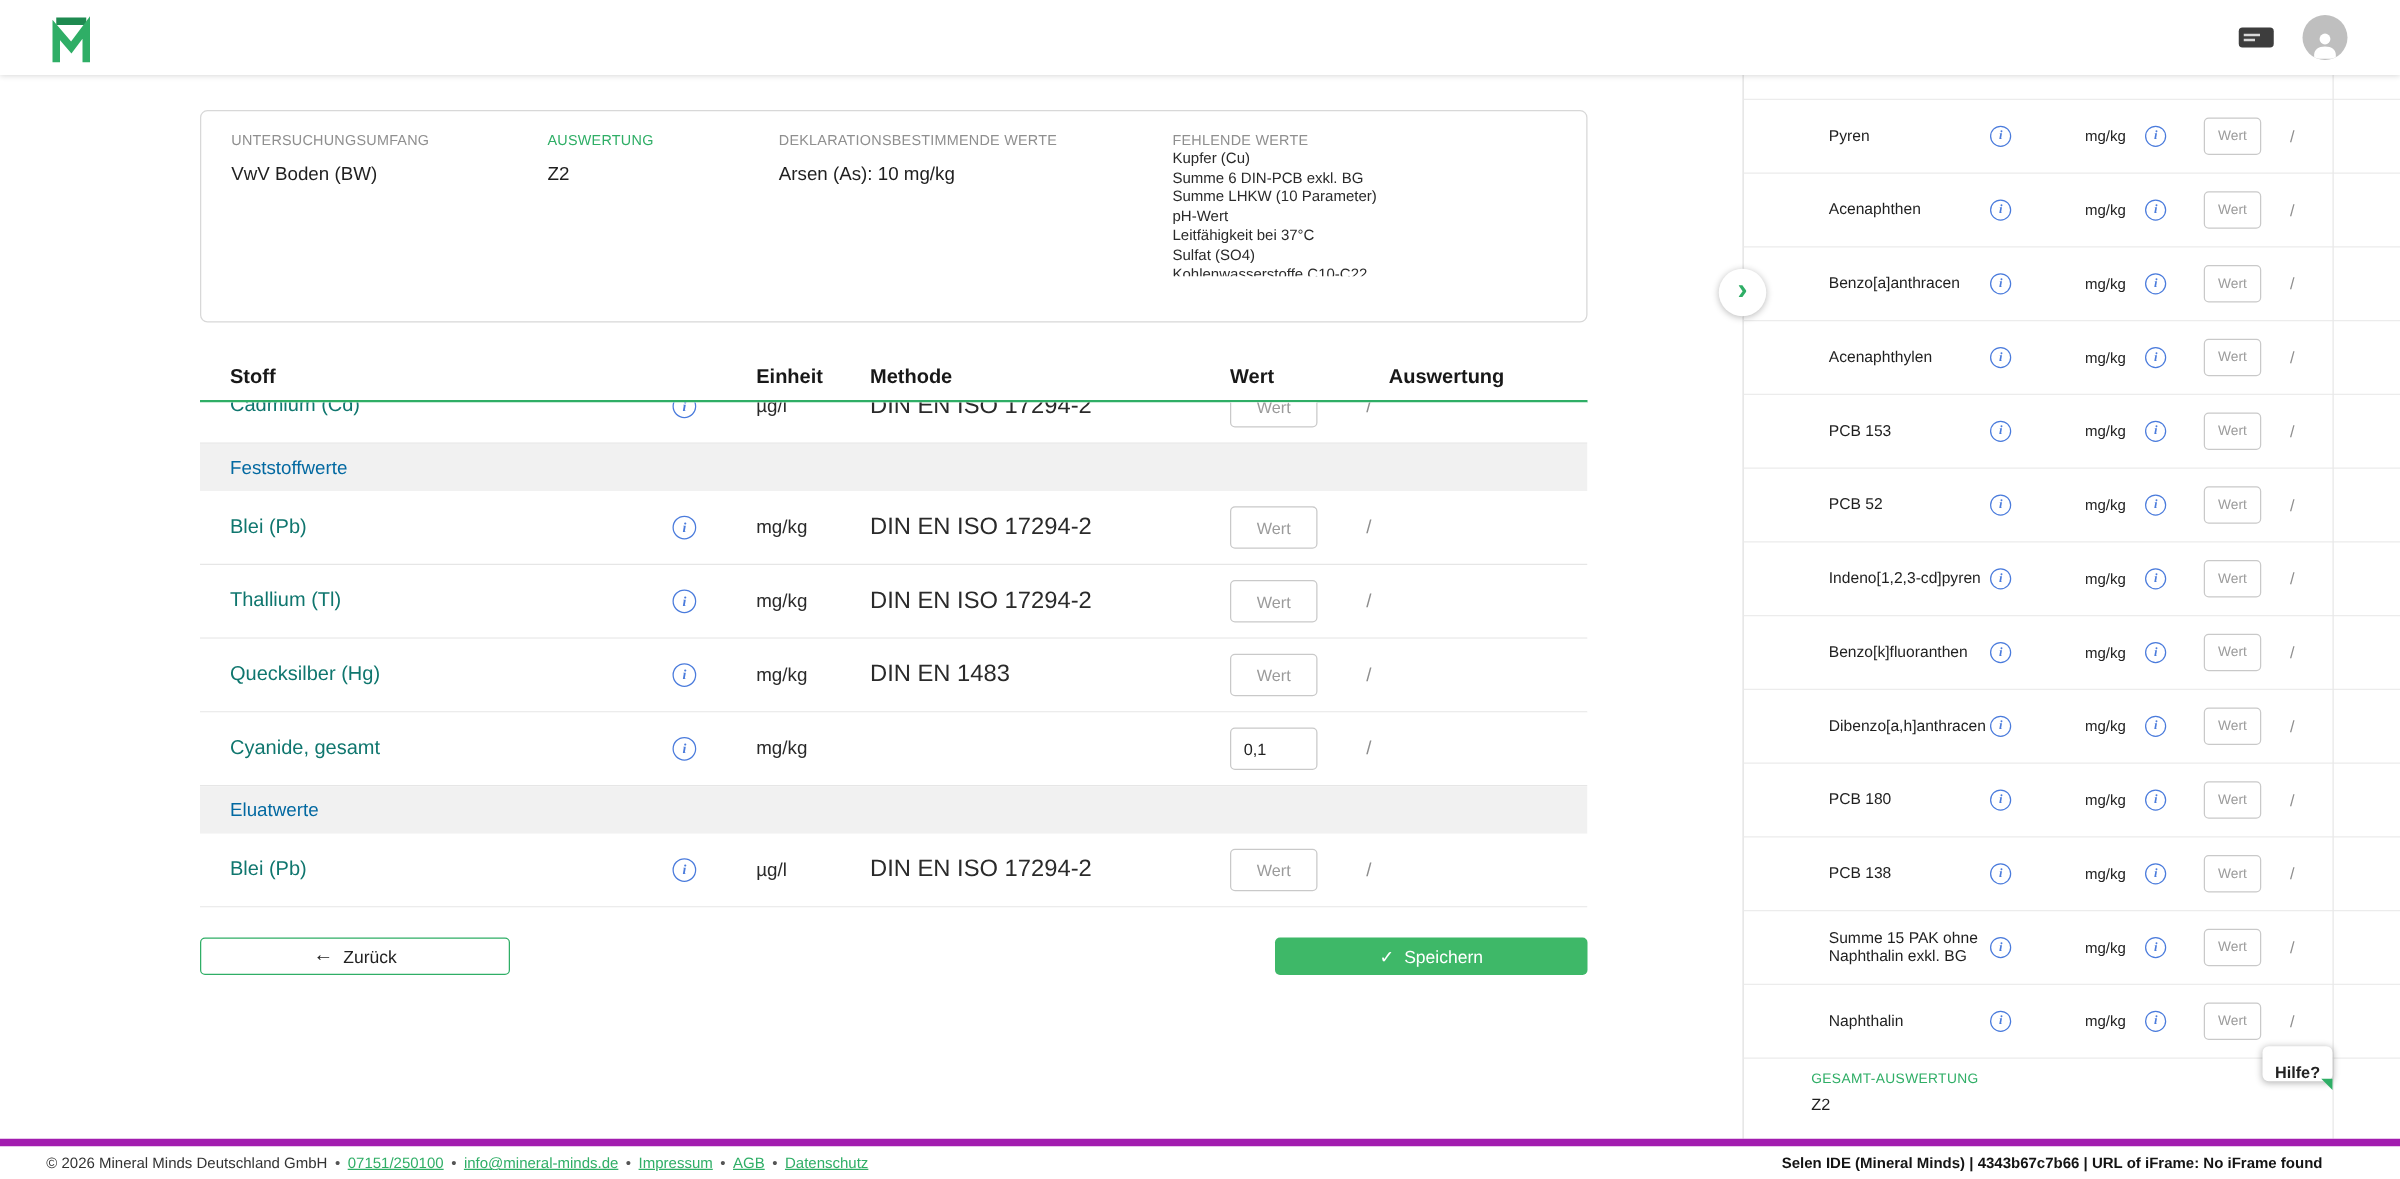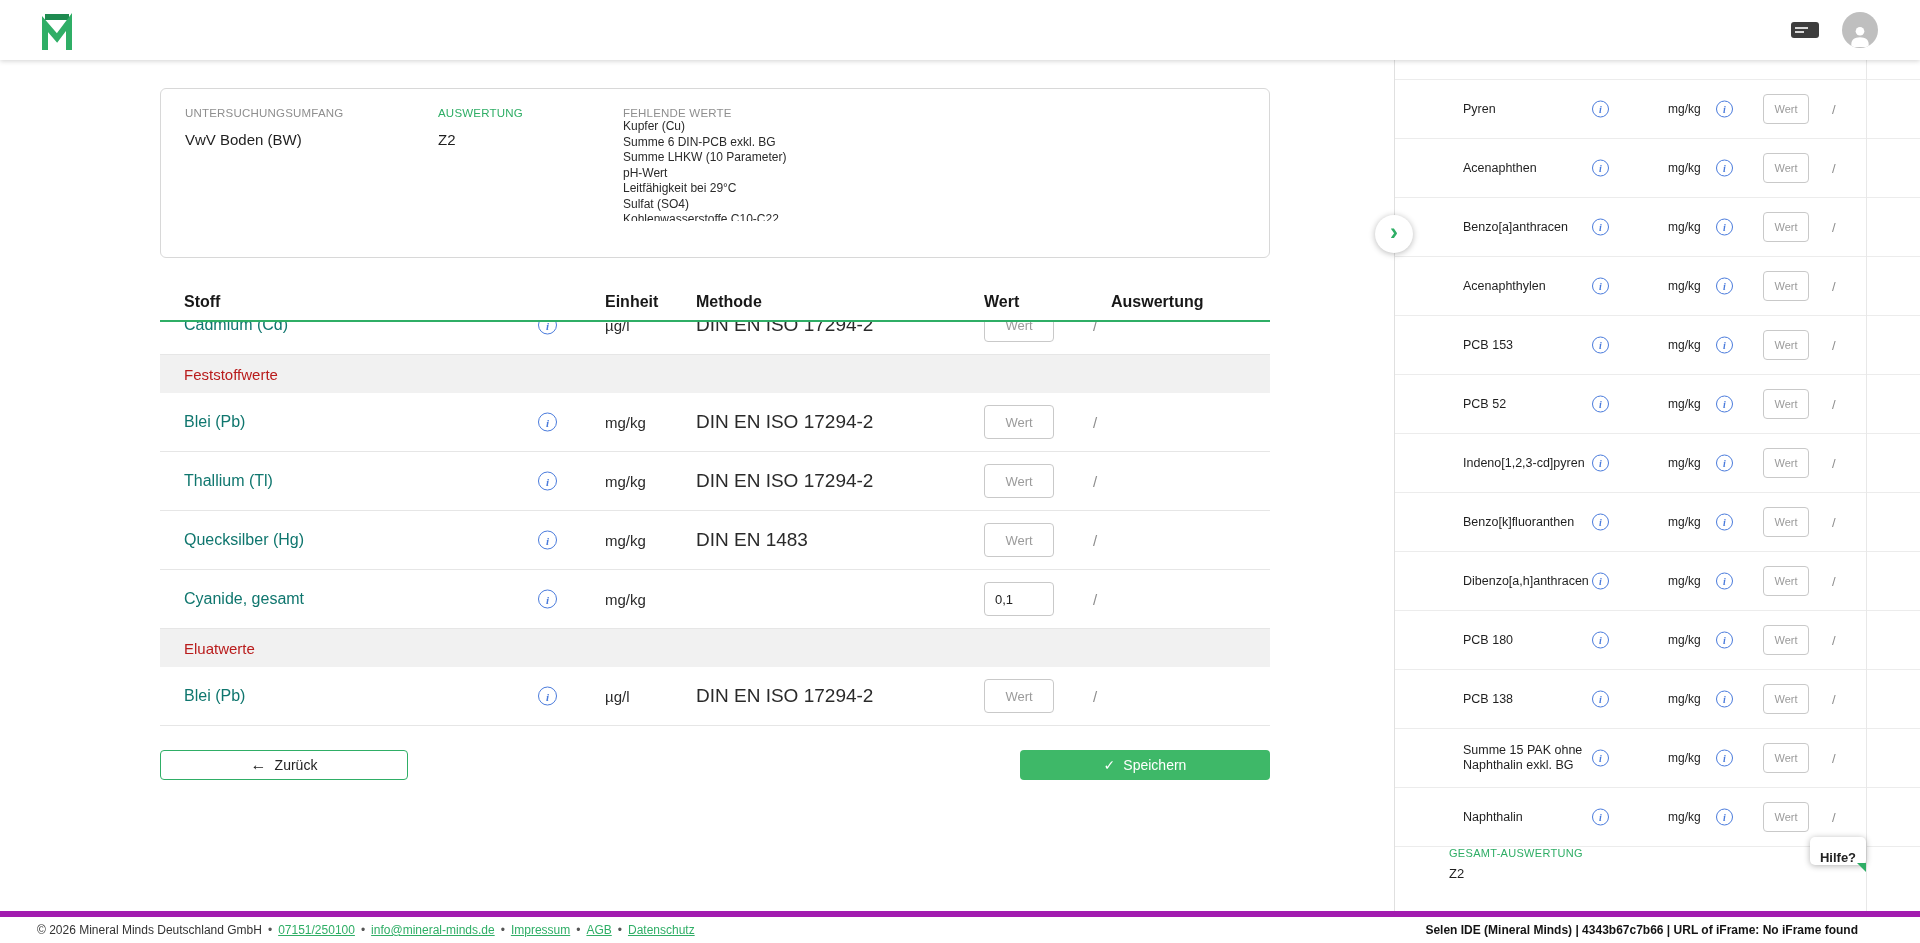--- a/index.html
+++ b/index.html
@@ -47,21 +47,21 @@
                justify-content:center; cursor:pointer; }
   .unit { left:445px; font-size:15px; color:#2a2a2a; }
   .method { left:536px; font-size:19px; color:#2a2a2a; }
   .wert-input { left:824px; width:70px; height:34px; border:1px solid #c9c9c9; border-radius:4px;
                 font-size:13px; color:#222; text-align:center; background:#fff;
                 font-family:"Liberation Sans", sans-serif; outline:none; }
   .wert-input::placeholder { color:#9b9b9b; }
   .wert-input.filled { text-align:left; padding-left:10px; }
   .eval { left:933px; font-size:15px; color:#8d8d8d; }
   .section-row { height:38px; background:#f1f1f1; display:flex; align-items:center;
-                 padding-left:24px; font-size:15px; color:#b91c1c; }
+                 padding-left:24px; font-size:15px; color:#0369a1; }
 
   
   .actions { display:flex; justify-content:space-between; margin-top:24px; }
   .btn-back { width:248px; height:30px; border:1.5px solid #2fae66; background:#fff; border-radius:4px;
               font-size:14px; color:#222; display:flex; align-items:center; justify-content:center;
               gap:8px; cursor:pointer; font-family:"Liberation Sans", sans-serif; }
   .btn-back .arrow { font-size:16px; line-height:1; }
   .btn-save { width:250px; height:30px; border:none; background:#3eb868; border-radius:4px;
               font-size:14px; color:#fff; display:flex; align-items:center; justify-content:center;
               gap:8px; cursor:pointer; font-family:"Liberation Sans", sans-serif; }
@@ -79,21 +79,21 @@
            border:1.5px solid #4a7bdc; border-radius:50%; color:#4a7bdc; font-size:10px;
            font-style:italic; font-weight:bold; font-family:"Liberation Serif", serif;
            display:flex; align-items:center; justify-content:center; cursor:pointer; }
   .pinfo.first { left:197px; } .pinfo.second { left:321px; }
   .punit { left:273px; font-size:12px; color:#222; }
   .pwert { left:368px; width:46px; height:30px; border:1px solid #c9c9c9; border-radius:4px;
            font-size:11px; text-align:center; color:#222; outline:none;
            font-family:"Liberation Sans", sans-serif; }
   .pwert::placeholder { color:#9b9b9b; }
   .peval { left:437px; font-size:13px; color:#8d8d8d; }
-  .gesamt { padding-left:54px; }
+  .gesamt { margin-top:10px; padding-left:54px; }
   .gesamt-label { font-size:11px; color:#2fae66; letter-spacing:.3px; }
   .gesamt-value { margin-top:7px; font-size:13px; color:#1f1f1f; }
 
   .panel-toggle { position:absolute; left:1375px; top:215px; width:38px; height:38px; border-radius:50%;
                   background:#fff; border:none; box-shadow:0 1px 6px rgba(0,0,0,.28); color:#2fae66;
                   font-size:24px; font-weight:bold; cursor:pointer; z-index:25;
                   display:flex; align-items:center; justify-content:center; padding-bottom:4px; }
 
   .help-bubble { position:absolute; left:1810px; top:837px; width:56px; height:28px; background:#fff;
                  border-radius:5px; box-shadow:0 1px 6px rgba(0,0,0,.3); display:flex; align-items:flex-end;
@@ -144,27 +144,31 @@
     <div class="summary-card">
       <div>
         <div class="card-label">UNTERSUCHUNGSUMFANG</div>
         <div class="card-value">VwV Boden (BW)</div>
       </div>
       <div>
         <div class="card-label green">AUSWERTUNG</div>
         <div class="card-value">Z2</div>
       </div>
       <div>
+        <div class="card-label">DEKLARATIONSBESTIMMENDE WERTE</div>
+        <div class="card-value">Arsen (As): 10 mg/kg</div>
+      </div>
+      <div>
         <div class="card-label">FEHLENDE WERTE</div>
         <div class="missing-list">
           <div>Kupfer (Cu)</div>
           <div>Summe 6 DIN-PCB exkl. BG</div>
           <div>Summe LHKW (10 Parameter)</div>
           <div>pH-Wert</div>
-          <div>Leitfähigkeit bei 29°C</div>
+          <div>Leitfähigkeit bei 37°C</div>
           <div>Sulfat (SO4)</div>
           <div>Kohlenwasserstoffe C10-C22</div>
         </div>
       </div>
     </div>
 
     <div class="data-table">
       <div class="thead">
         <span class="h-stoff">Stoff</span>
         <span class="h-einheit">Einheit</span>

